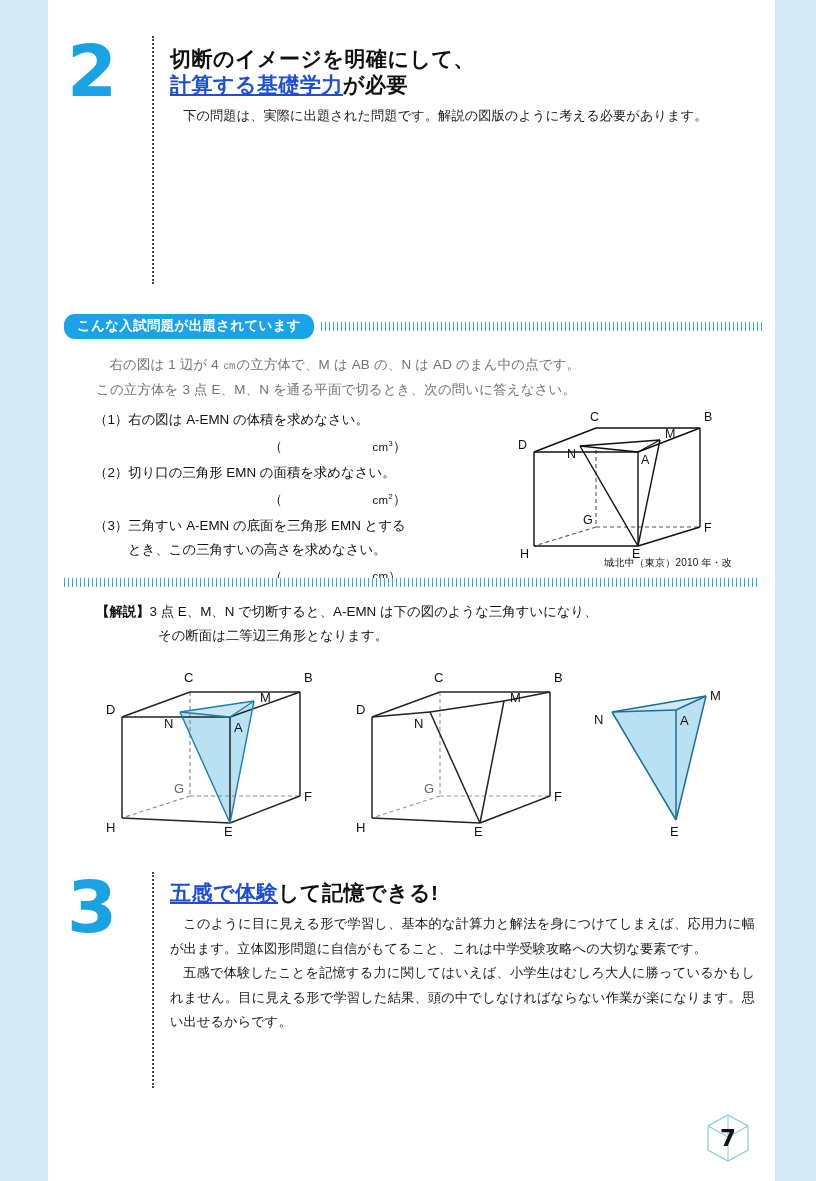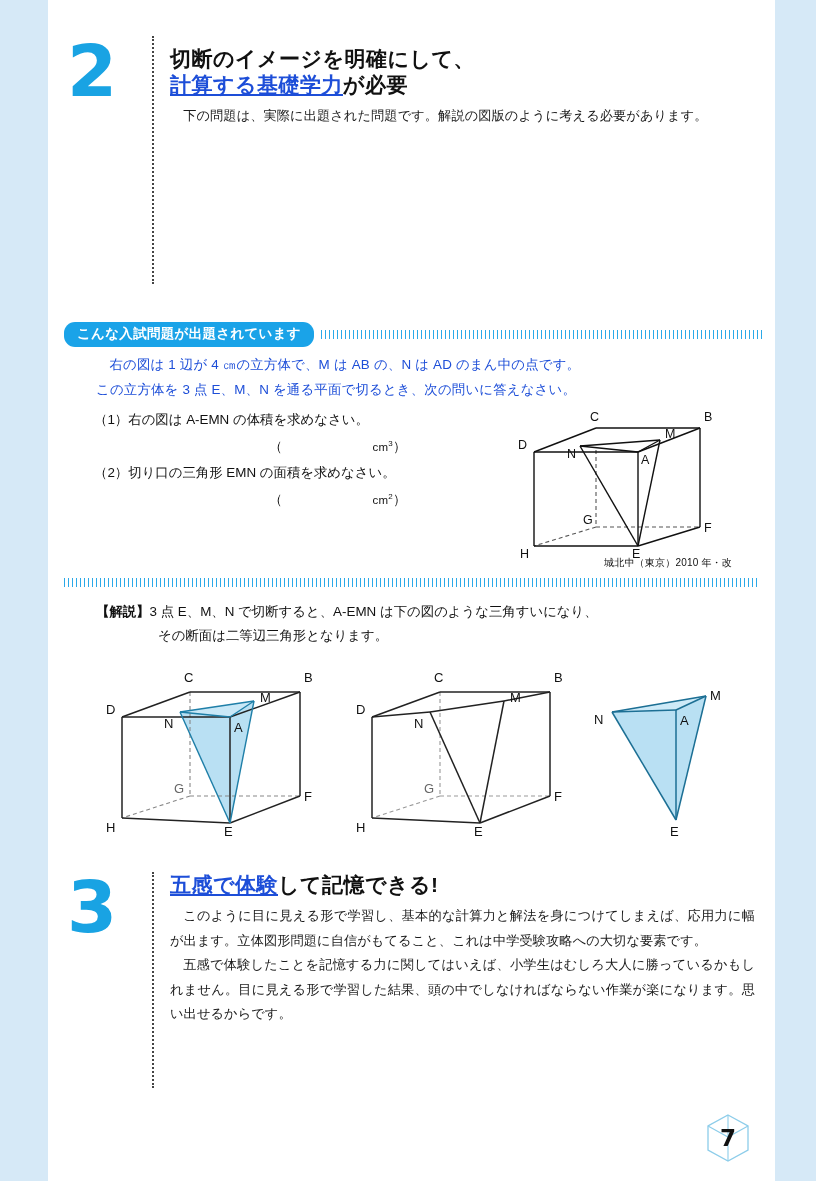--- a/index.html
+++ b/index.html
@@ -33,35 +33,35 @@
   }
   .sec-title .accent{color:#1d4ed8;text-decoration:underline;}
   .para{
     font-size:13.2px;line-height:24.6px;color:#1a1a1a;margin:0;
     text-align:justify;letter-spacing:.1px;
   }
   .para + .para{margin-top:0;}
   .indent{text-indent:1em;}
 
   
-  .banner-row{position:absolute;display:flex;align-items:center;margin-top:8px;}
+  .banner-row{position:absolute;display:flex;align-items:center;}
   .pill{
     background:#1aa3e8;color:#fff;border-radius:11px;
     font-size:13.5px;font-weight:700;line-height:1;
     padding:5px 13px 6px 13px;white-space:nowrap;letter-spacing:.3px;
   }
   .tick-rule{
     flex:1;height:9px;margin-left:7px;
     background-image:repeating-linear-gradient(
       to right,#2ba9e8 0px,#2ba9e8 1.5px,#ffffff 1.5px,#ffffff 4px);
   }
   .tick-rule.full{margin-left:0;}
 
   
-  .prob{font-size:13.4px;line-height:25px;color:#1d4ed8;letter-spacing:.2px;}
+  .prob{font-size:13.4px;line-height:25px;color:#737373;letter-spacing:.2px;}
   .qlist{position:absolute;}
   .q{font-size:13.4px;line-height:24px;color:#111;margin-bottom:2px;}
   .ans{display:block;text-align:left;padding-left:175px;letter-spacing:.2px;}
   .unit{font-size:11.5px;}
   .sup{font-size:8px;vertical-align:super;}
 
   .source{
     position:absolute;font-size:10px;color:#111;letter-spacing:.2px;
     white-space:nowrap;
   }
@@ -126,20 +126,28 @@
     </div>
 
     <div class="q">
       <span>（2）</span><span>切り口の三角形 EMN の面積を求めなさい。</span>
       <span class="ans">
         <span>（</span>
         <span style="display:inline-block;width:86px"></span><span class="unit"><span>cm</span><span class="sup">2</span></span><span>）</span>
       </span>
     </div>
 
+    <div class="q">
+      <span>（3）</span><span>三角すい A-EMN の底面を三角形 EMN とする</span>
+      <span style="display:block;padding-left:34px">とき、この三角すいの高さを求めなさい。</span>
+      <span class="ans">
+        <span>（</span>
+        <span style="display:inline-block;width:86px"></span><span class="unit"><span>cm</span><span class="sup"></span></span><span>）</span>
+      </span>
+    </div>
   </div>
 
   <div class="fig" style="left:466px;top:404px;width:250px;height:155px;">
     <svg width="250" height="155" viewBox="0 0 250 155">
       <g fill="none" stroke="#111" stroke-width="1.4" stroke-linejoin="round">
 
         <g stroke-dasharray="4 3" stroke-width="1.1" stroke="#555">
           <path d="M82,46 L82,123"></path>
           <path d="M82,123 L186,123"></path>
           <path d="M82,123 L20,142"></path>
@@ -287,21 +295,21 @@
         <text x="86" y="57">A</text>
         <text x="76" y="168">E</text>
       </g>
     </svg>
   </div>
 
   <div class="section" style="left:0;top:872px;width:727px;">
     <div class="sec-num">3</div>
     <div class="dot-rule" style="left:104px;top:0;height:216px;"></div>
 
-    <div class="sec-body" style="left:122px;top:0;width:585px;">
+    <div class="sec-body" style="left:122px;top:8px;width:585px;">
       <div class="sec-title">
         <span class="accent">五感で体験</span><span>して記憶できる!</span>
       </div>
       <p class="para indent">このように目に見える形で学習し、基本的な計算力と解法を身につけてしまえば、応用力に幅が出ます。立体図形問題に自信がもてること、これは中学受験攻略への大切な要素です。</p>
       <p class="para indent">五感で体験したことを記憶する力に関してはいえば、小学生はむしろ大人に勝っているかもしれません。目に見える形で学習した結果、頭の中でしなければならない作業が楽になります。思い出せるからです。</p>
     </div>
   </div>
 
   <div class="pagenum">
     <svg width="46" height="50" viewBox="0 0 46 50">

